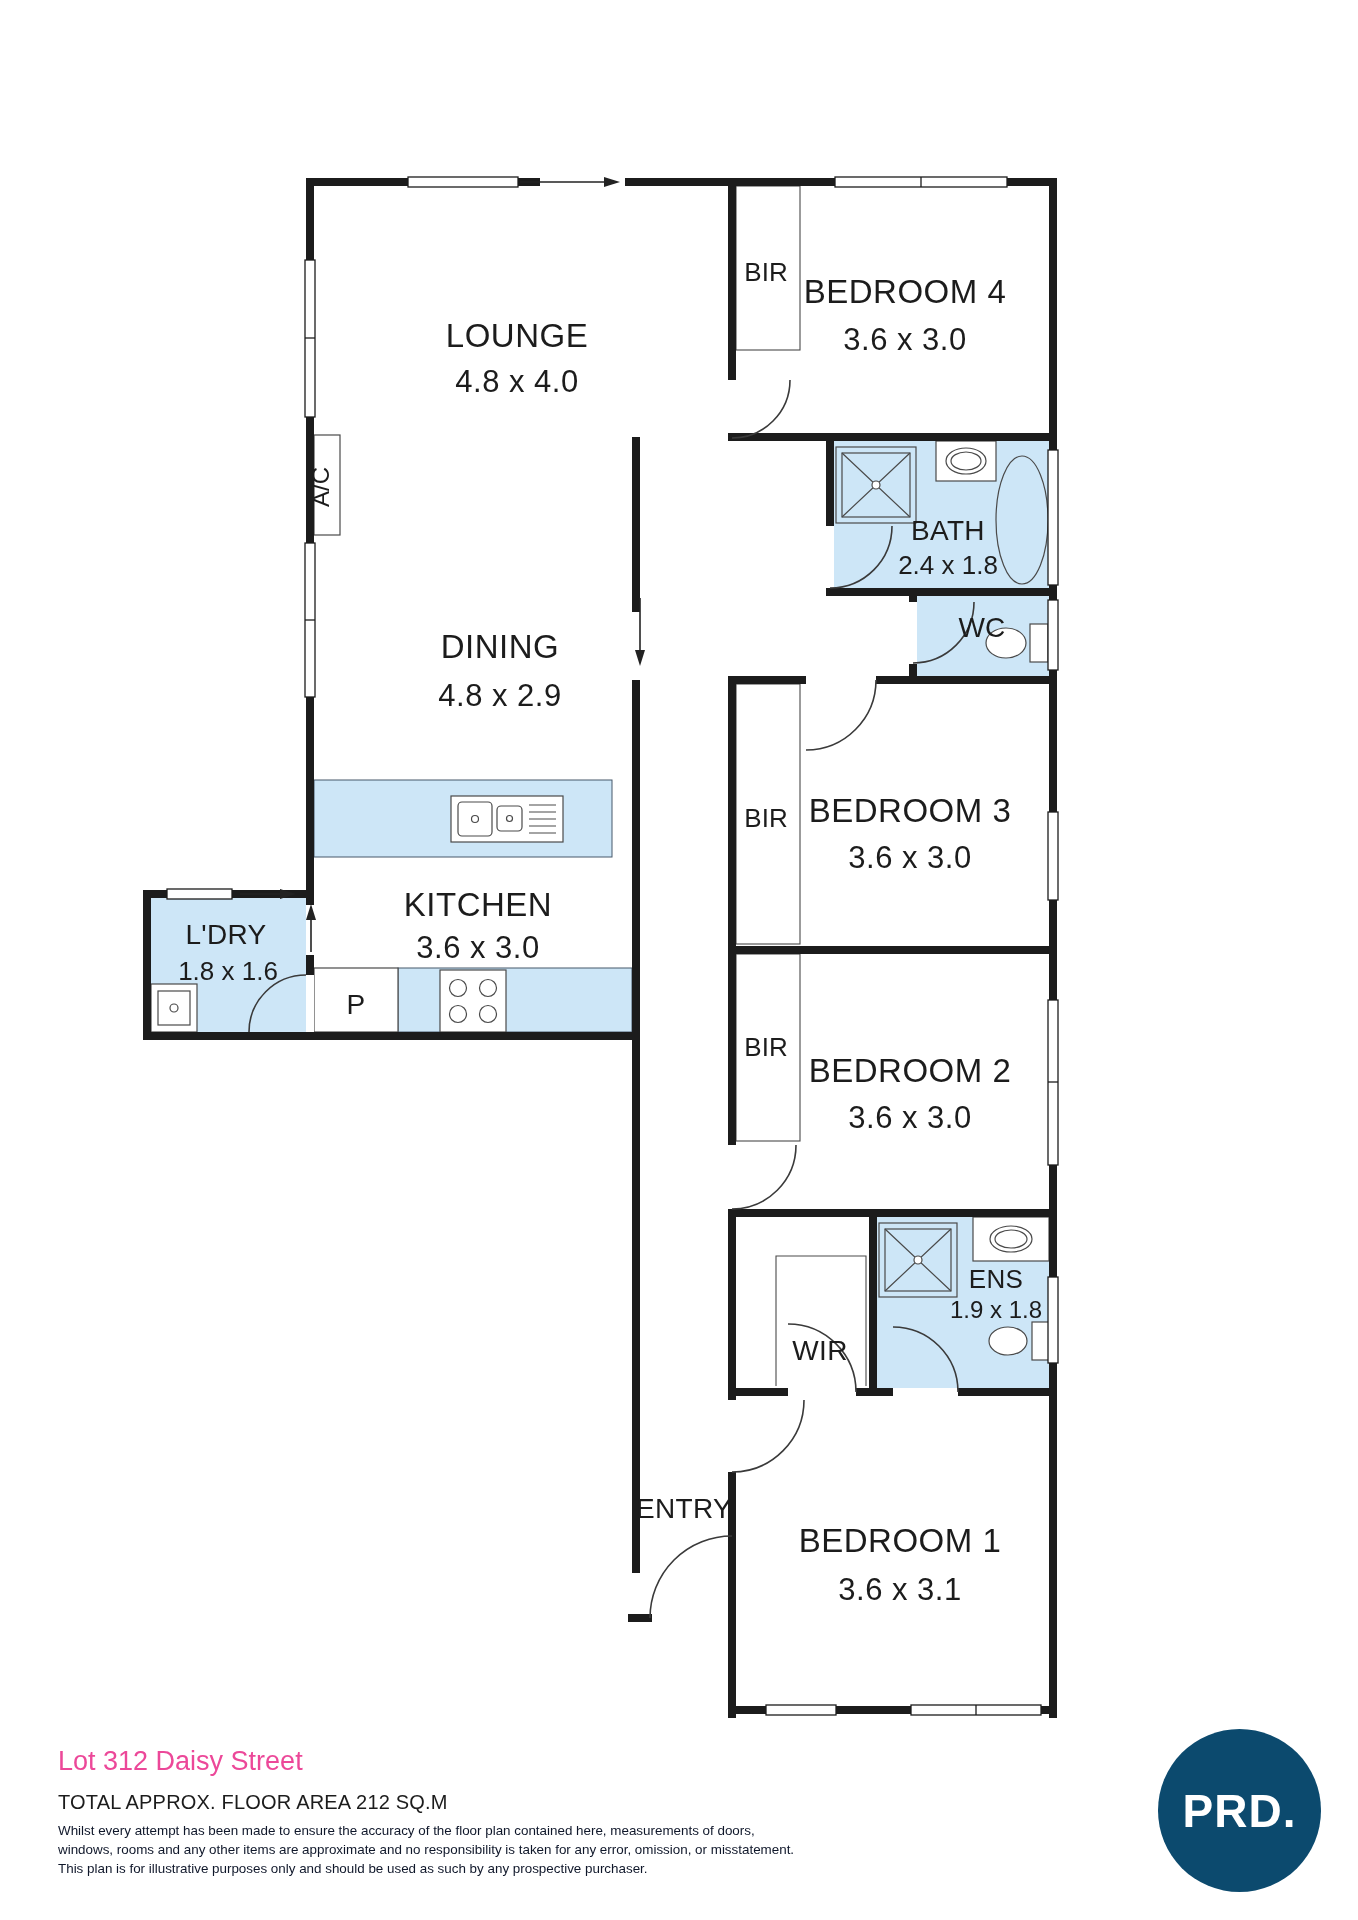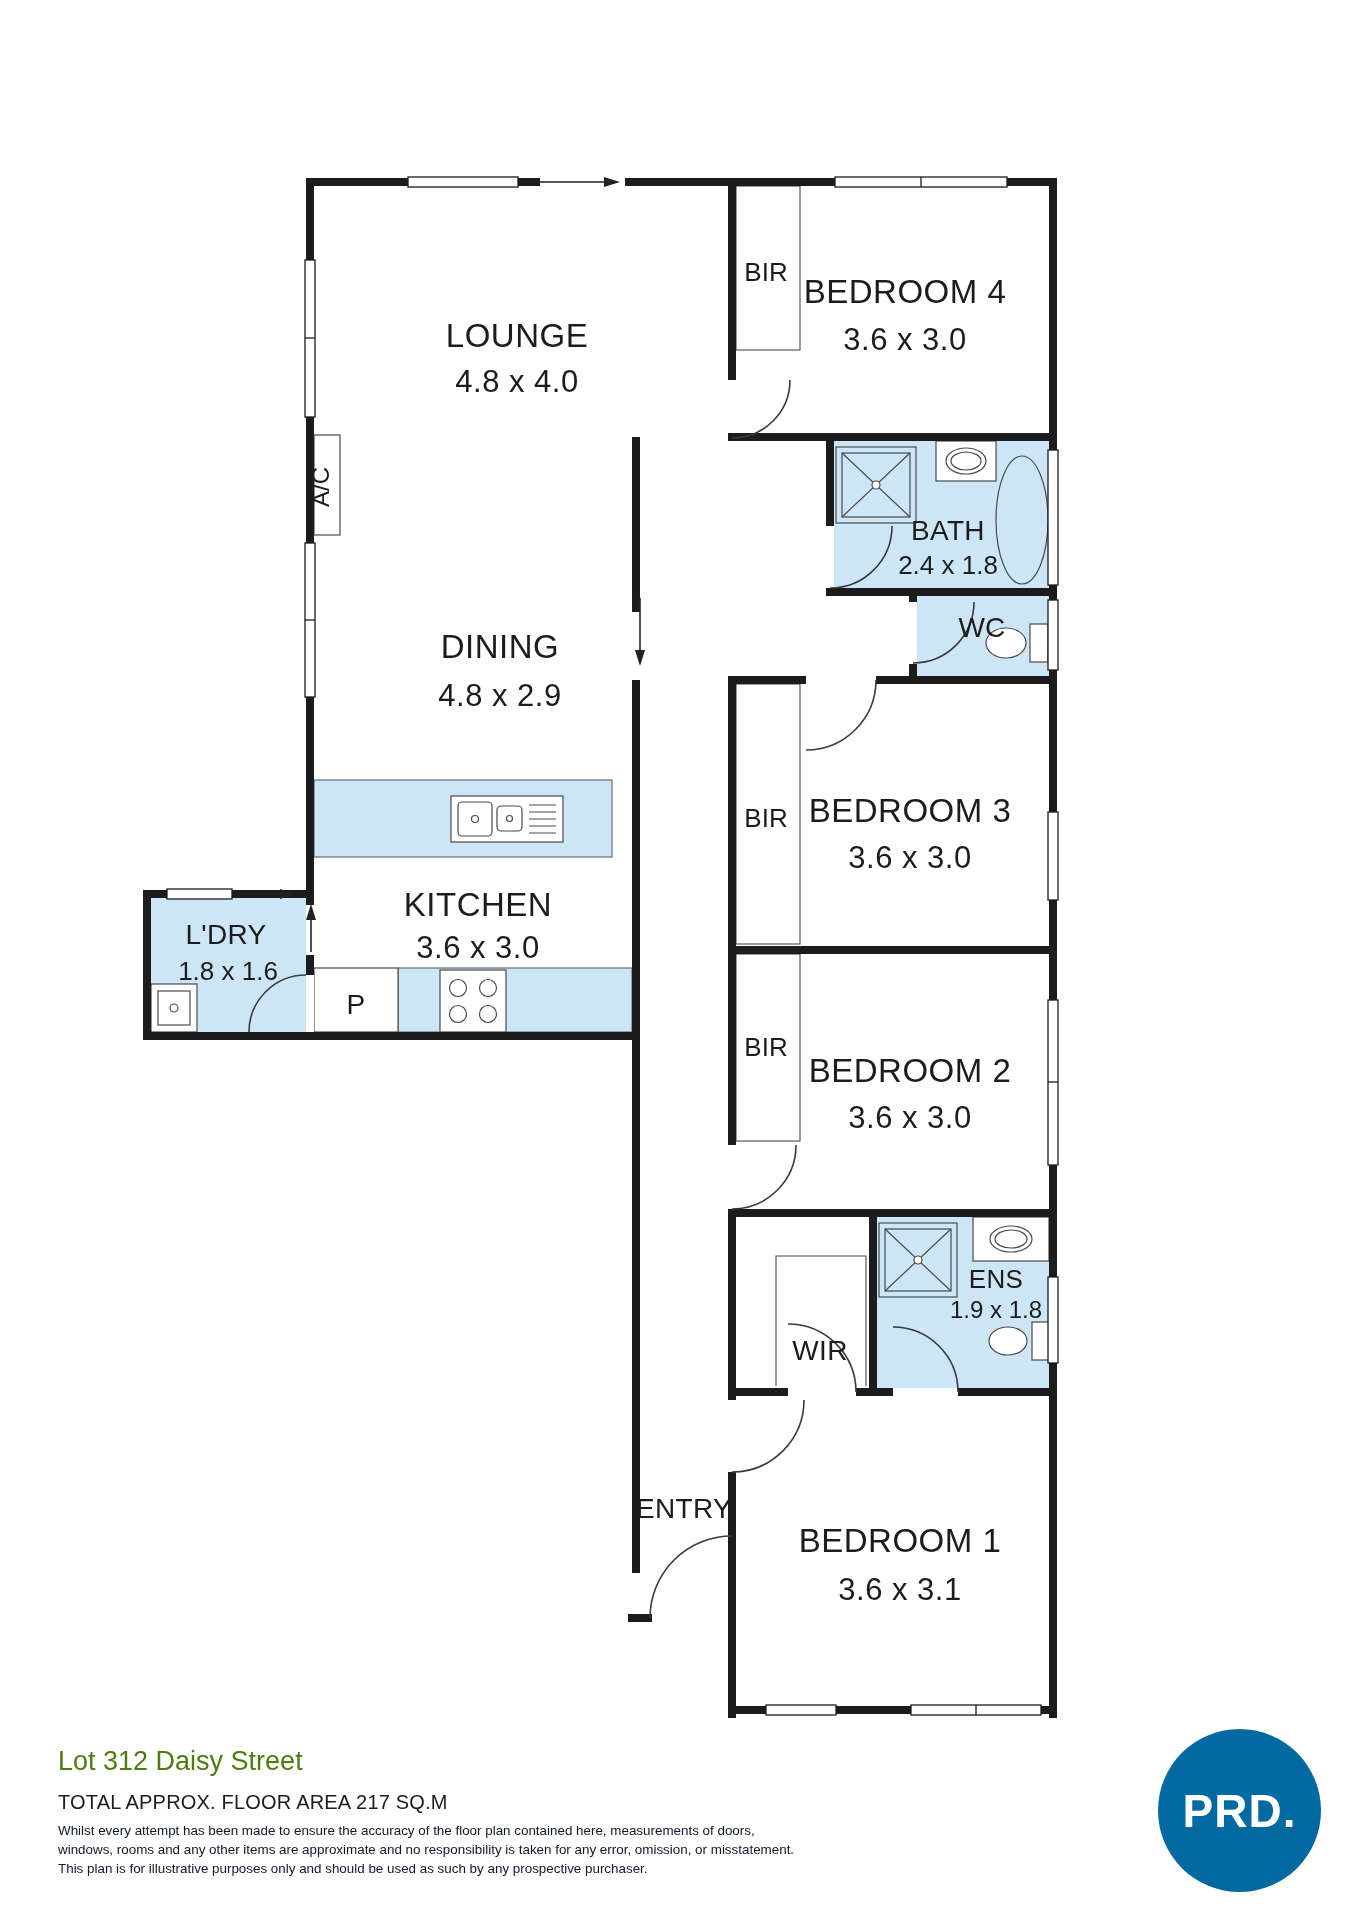--- a/index.html
+++ b/index.html
@@ -6,21 +6,21 @@
   .page{position:relative;width:1358px;height:1920px;background:#ffffff;overflow:hidden;
         font-family:"Liberation Sans", sans-serif;}
   svg{position:absolute;left:0;top:0;}
   .room-name{font-size:33px;fill:#1c1c1c;letter-spacing:.5px;}
   .room-dims{font-size:31px;fill:#1c1c1c;letter-spacing:.5px;}
   .small-name{font-size:28px;fill:#1c1c1c;letter-spacing:.3px;}
   .small-dims{font-size:26px;fill:#1c1c1c;}
   .tiny{font-size:24px;fill:#1c1c1c;}
   text{font-family:"Liberation Sans",sans-serif;}
   .footer{position:absolute;left:58px;top:1746px;width:900px;}
-  .addr{font-size:27px;color:#4d7c0f;margin:0 0 14px 0;}
+  .addr{font-size:27px;color:#ec4899;margin:0 0 14px 0;}
   .area{font-size:20px;color:#1c1c1c;margin:0 0 7px 0;letter-spacing:.2px;}
   .disc{font-size:13.4px;color:#0f172a;line-height:19.2px;}
   .logo{position:absolute;left:1158px;top:1729px;width:163px;height:163px;border-radius:50%;
         display:flex;align-items:center;justify-content:center;}
   .logo span{color:#fff;font-size:46px;font-weight:bold;letter-spacing:1px;}
 </style>
 </head>
 <body>
 
 <div class="page">
@@ -240,24 +240,24 @@
     <text x="996" y="1288" class="small-name" style="font-size:26px">ENS</text>
     <text x="996" y="1318" class="small-dims" style="font-size:24px">1.9 x 1.8</text>
     <text x="684" y="1518" class="small-name">ENTRY</text>
     <text x="900" y="1552" class="room-name">BEDROOM 1</text>
     <text x="900" y="1600" class="room-dims">3.6 x 3.1</text>
   </g>
 </svg>
 
 <div class="footer">
   <p class="addr">Lot 312 Daisy Street</p>
-  <p class="area">TOTAL APPROX. FLOOR AREA 217 SQ.M</p>
+  <p class="area">TOTAL APPROX. FLOOR AREA 212 SQ.M</p>
   <div class="disc">
     <div>Whilst every attempt has been made to ensure the accuracy of the floor plan contained here, measurements of doors,</div>
     <div>windows, rooms and any other items are approximate and no responsibility is taken for any error, omission, or misstatement.</div>
     <div>This plan is for illustrative purposes only and should be used as such by any prospective purchaser.</div>
   </div>
 </div>
 
-<div class="logo" style="background:#0369a1">
+<div class="logo" style="background:#0c4a6e">
   <span>PRD.</span>
 </div>
 </div>
 
 </body></html>

